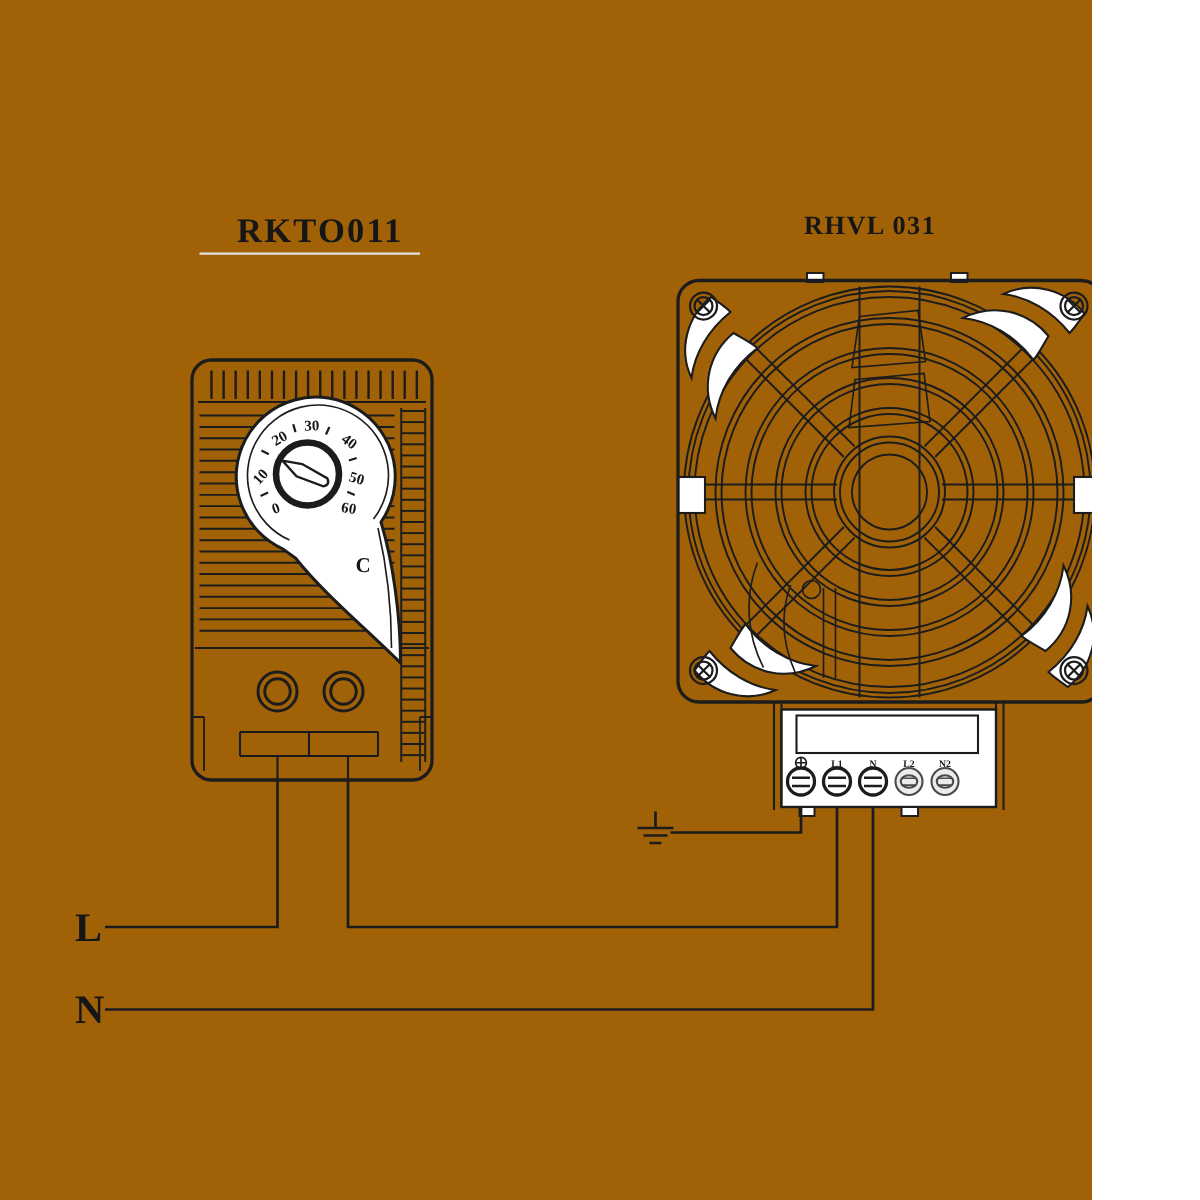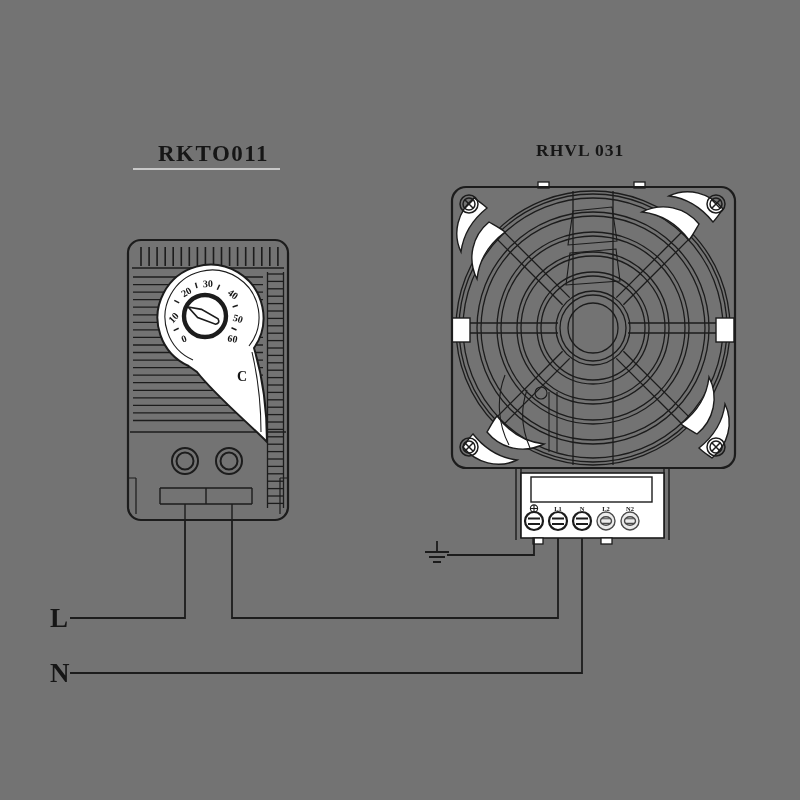--- a/index.html
+++ b/index.html
@@ -1,16 +1,16 @@
 <!DOCTYPE html>
 <html><head>
 <meta charset="utf-8">
 <style>
   html,body{margin:0;padding:0;background:#fff;}
-  .stage{position:relative;width:800px;height:800px;background:#737373;overflow:hidden;
+  .stage{position:relative;width:728px;height:800px;background:#a16207;overflow:hidden;
          font-family:"Liberation Serif", serif;text-align:right;}
   svg text{font-family:"Liberation Serif", serif;fill:#161616;}
   svg .tiny{font-family:"DejaVu Sans", sans-serif;}
 </style>
 </head>
 <body>
 
 <div class="stage">
 <svg width="800" height="800" viewBox="0 0 800 800">
   <defs>

